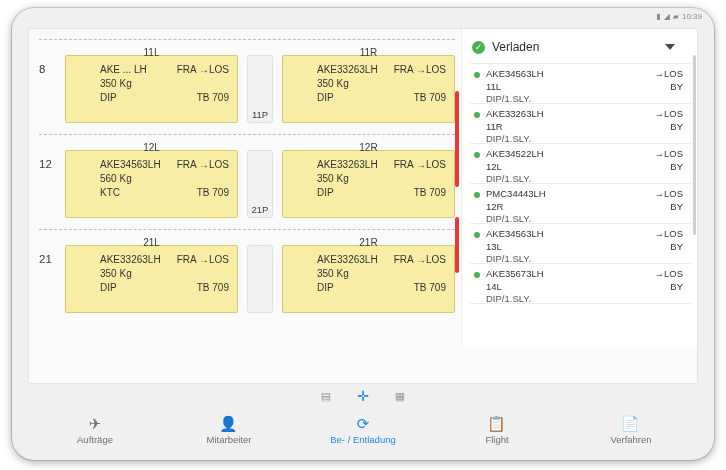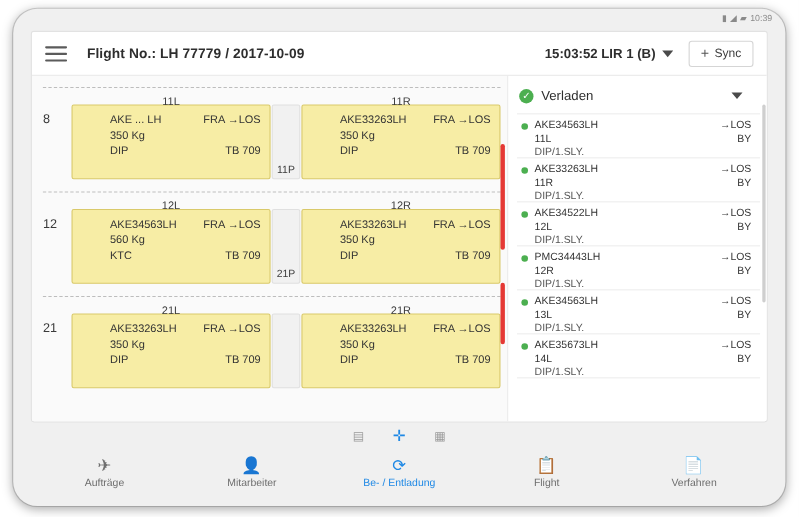--- a/index.html
+++ b/index.html
@@ -157,21 +157,21 @@
     margin-left: 26px;
   }
   .uld-line {
     display: flex;
     justify-content: space-between;
   }
   .uld-line .arrow { white-space: nowrap; }
   .uld-line .left { white-space: nowrap; }
 
   .center-col {
-    width: 28px;
+    width: 44px;
     display: flex; flex-direction: column; align-items: center;
     font-size: 9.5px; color: #444;
     padding-top: 8px;
   }
   .center-pos {
     width: 26px;
     height: 68px;
     background: #f1f1f1;
     border: 1px solid #e0e0e0;
     border-radius: 2px;
@@ -271,37 +271,20 @@
 
     <div class="statusbar">
       <span class="sb-ico">▮</span>
       <span class="sb-ico">◢</span>
       <span class="sb-ico">▰</span>
       <span class="sb-ico">10:39</span>
     </div>
 
     <div class="app">
 
-      <div class="toolbar">
-        <div class="hamburger">
-          <i></i>
-            <i></i>
-            <i></i>
-        </div>
-        <div class="flight-title">Flight No.: LH 77779 / 2017-10-09</div>
-        <div class="toolbar-spacer"></div>
-        <div class="flight-meta">
-          <span>15:03:52 LIR 1 (B)</span>
-          <span class="caret-down"></span>
-        </div>
-        <div class="sync-btn">
-          <span class="sync-plus">+</span>
-          <span>Sync</span>
-        </div>
-      </div>
 
       <div class="app-body">
 
         <div class="deck-pane">
 
           <div class="dash-row"></div>
 
           <div class="deck-row">
             <div class="row-num">8</div>
             <div class="uld">

